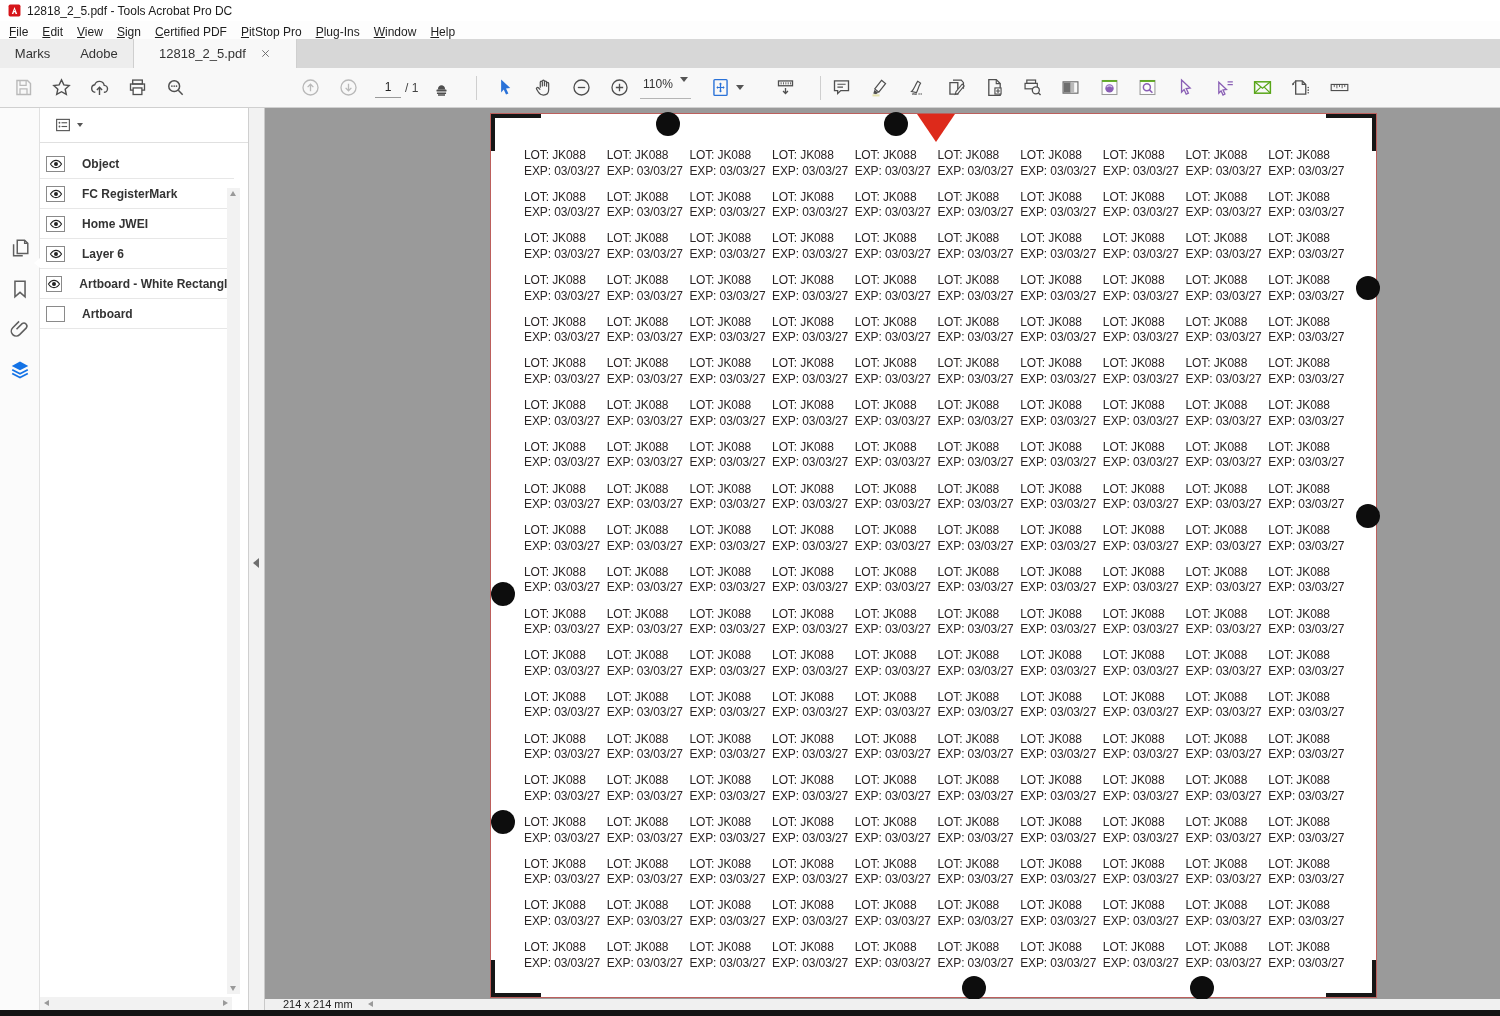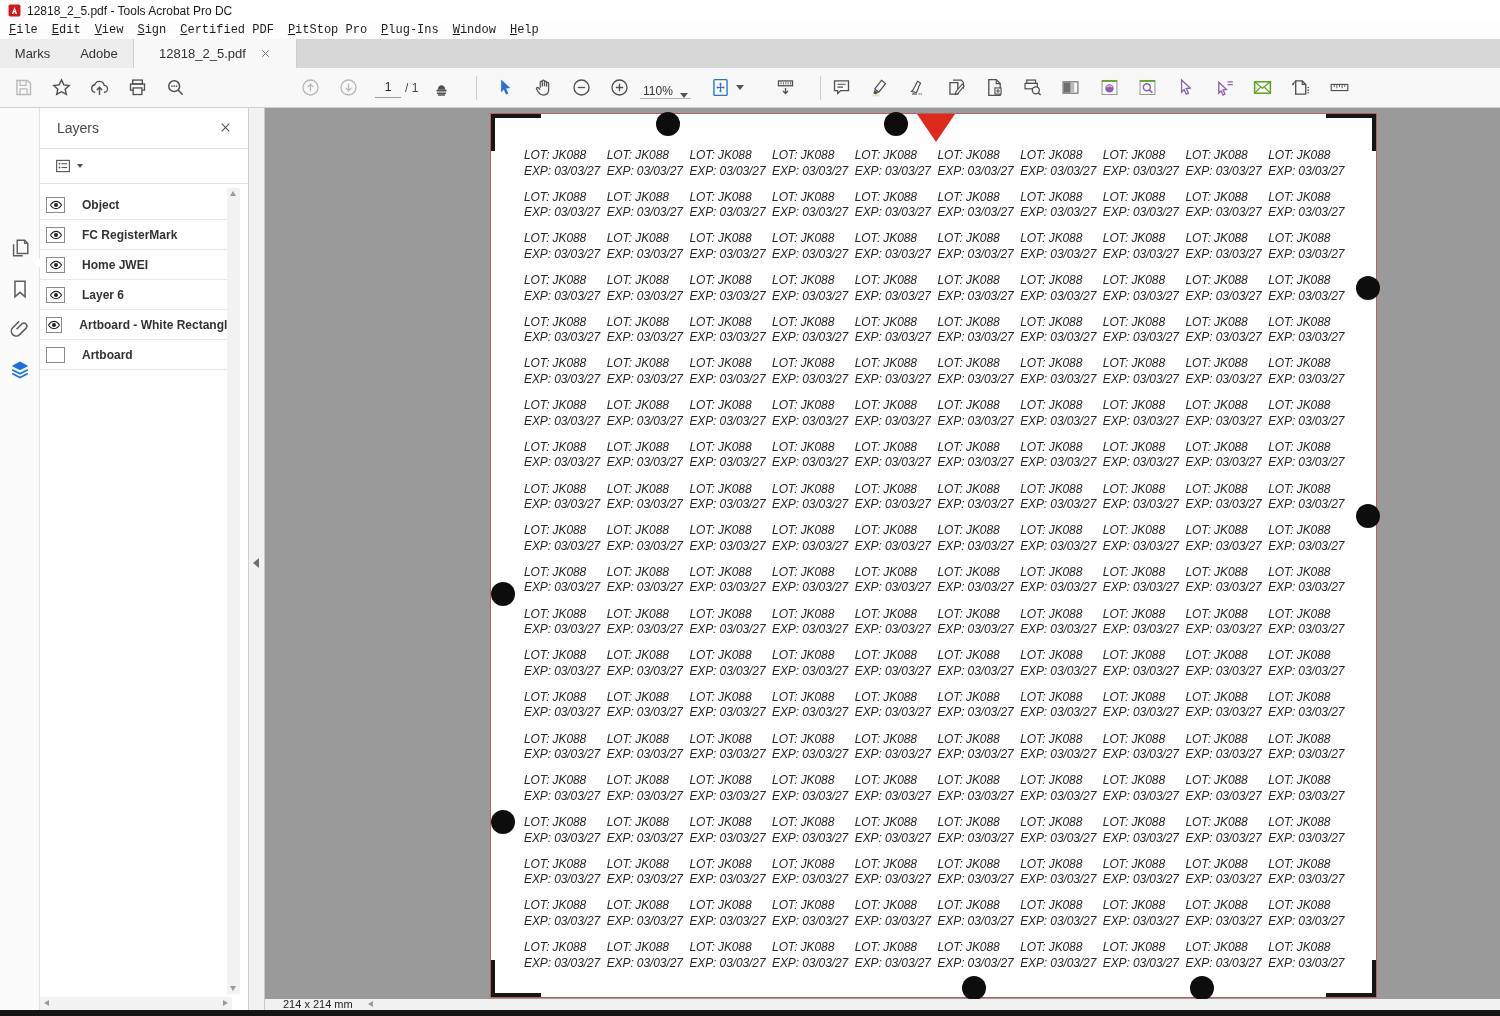--- a/index.html
+++ b/index.html
@@ -9,21 +9,21 @@
   .abs{position:absolute;}
   svg.ic{display:block;}
   u{text-underline-offset:1px;}
 
   
   #titlebar{left:0;top:0;width:1500px;height:21px;background:#fff;display:flex;align-items:center;}
   #titlebar .appicon{width:13px;height:13px;margin-left:8px;}
   #titlebar .ttl{font-size:12px;color:#1b1b1b;margin-left:6px;white-space:nowrap;}
 
   
-  #menubar{left:0;top:21px;width:1500px;height:18px;background:#fdfdfd;display:flex;align-items:center;padding-left:2px;box-sizing:border-box;font-family:Liberation Mono, monospace;}
+  #menubar{left:0;top:21px;width:1500px;height:18px;background:#fdfdfd;display:flex;align-items:flex-end;padding-left:2px;box-sizing:border-box;}
   .menu-item{font-size:12px;color:#1e1e1e;padding:0 7px;white-space:nowrap;}
 
   
   #tabbar{left:0;top:39px;width:1500px;height:29px;background:#ededed;}
   #tabbar .filler{position:absolute;left:297px;top:0;right:0;height:29px;background:#d7d7d7;}
   .tab{position:absolute;top:0;height:29px;display:flex;align-items:center;justify-content:center;
        font-size:13px;color:#333;}
   .tab.t0{left:0;width:65px;}
   .tab.t1{left:65px;width:68px;}
   .tab.active{left:133px;width:164px;background:#f8f8f8;border-left:1px solid #cfcfcf;border-right:1px solid #cfcfcf;box-sizing:border-box;}
@@ -33,21 +33,21 @@
   #toolbar{left:0;top:68px;width:1500px;height:40px;background:#f8f8f8;border-bottom:1px solid #d0d0d0;box-sizing:border-box;}
   .tb-group{position:absolute;top:0;height:39px;display:flex;align-items:center;}
   .slot{width:38px;height:39px;display:flex;align-items:center;justify-content:center;color:#4f4f4f;}
   .slot.n{width:38.3px;}
   .slot.dis{color:#b9b9b9;}
   .slot.blue{color:#2a72d8;}
   .tb-sep{position:absolute;top:8px;width:1px;height:24px;background:#cfcfcf;}
   .pageinput{display:inline-flex;align-items:center;justify-content:center;width:26px;height:19px;
              border-bottom:1px solid #9a9a9a;font-size:12px;color:#222;margin:0 4px 0 8px;}
   .pagetotal{font-size:12px;color:#444;margin-right:4px;white-space:nowrap;}
-  .zoomcombo{position:absolute;left:640px;top:9px;height:21px;display:flex;align-items:flex-end;
+  .zoomcombo{position:absolute;left:640px;top:9px;height:21px;display:flex;align-items:flex-start;
              border-bottom:1px solid #b5b5b5;padding:0 3px;color:#333;font-size:12px;}
   .caret{width:0;height:0;border-left:4px solid transparent;border-right:4px solid transparent;border-top:5px solid #555;margin-left:7px;}
   .fitcombo{position:absolute;left:710px;top:0;height:39px;display:flex;align-items:center;color:#2a72d8;}
   .fitcombo .caret{margin-left:5px;}
 
   
   #navstrip{left:0;top:108px;width:40px;height:902px;background:#fbfbfb;border-right:1px solid #e1e1e1;box-sizing:border-box;}
   .navic{position:absolute;left:9px;color:#5f5f5f;}
   .navic.active{color:#1473e6;}
   #navnotch{position:absolute;right:-1px;top:150px;width:0;height:0;border-top:5px solid transparent;border-bottom:5px solid transparent;border-right:6px solid #ffffff;}
@@ -481,26 +481,20 @@
       </svg>
     </span>
     <span class="navic active" style="top: 251px; position: absolute;">
       <svg class="ic" width="22" height="22">
         <use href="#i-layers"></use>
       </svg>
     </span>
   </div>
 
 <div id="panel" class="abs">
-  <div class="hdr">
-    <span class="t">Layers</span>
-    <svg class="ic closex">
-        <use href="#i-close"></use>
-      </svg>
-  </div>
   <div class="opts">
     <span class="ob">
       <svg class="ic" width="18" height="18">
           <use href="#i-layer-options"></use>
         </svg>
       <span class="caret"></span>
     </span>
   </div>
   <div id="layerlist">
       <div class="lrow">
@@ -562,21 +556,21 @@
   <span class="col"></span>
 </div>
 
 <div id="viewport" class="abs">
   <div id="page">
     <div class="cmark tl"></div>
     <div class="cmark tr"></div>
     <div class="cmark bl"></div>
     <div class="cmark br"></div>
     <div id="tri" style="left: 426px;"></div>
-    <div id="grid" style="grid-template-columns: repeat(10, 82.7px); grid-auto-rows: 41.7px; font-style: italic;">
+    <div id="grid" style="grid-template-columns: repeat(10, 82.7px); grid-auto-rows: 41.7px;">
         <div class="cell">
           <div>LOT: JK088</div>
           <div>EXP: 03/03/27</div>
         </div>
         <div class="cell">
           <div>LOT: JK088</div>
           <div>EXP: 03/03/27</div>
         </div>
         <div class="cell">
           <div>LOT: JK088</div>

